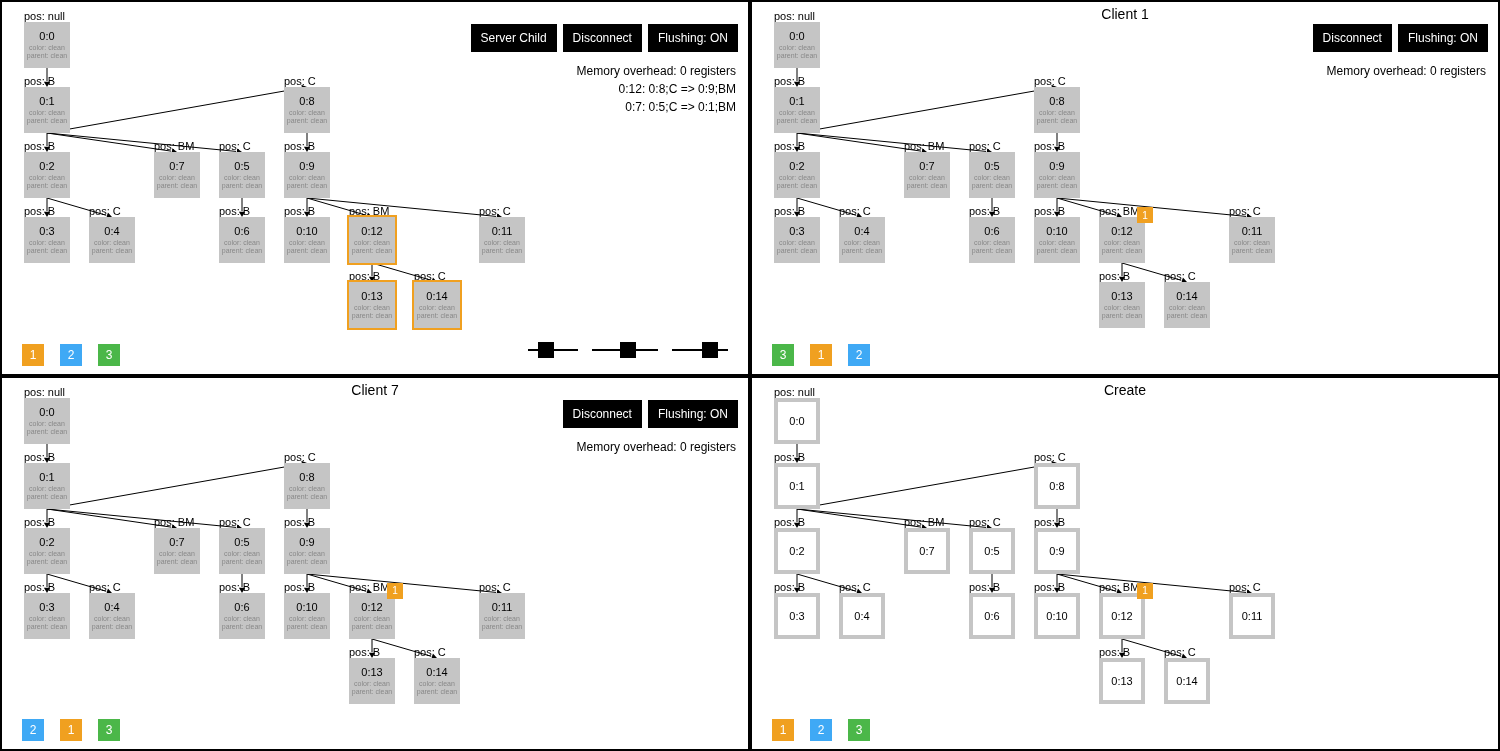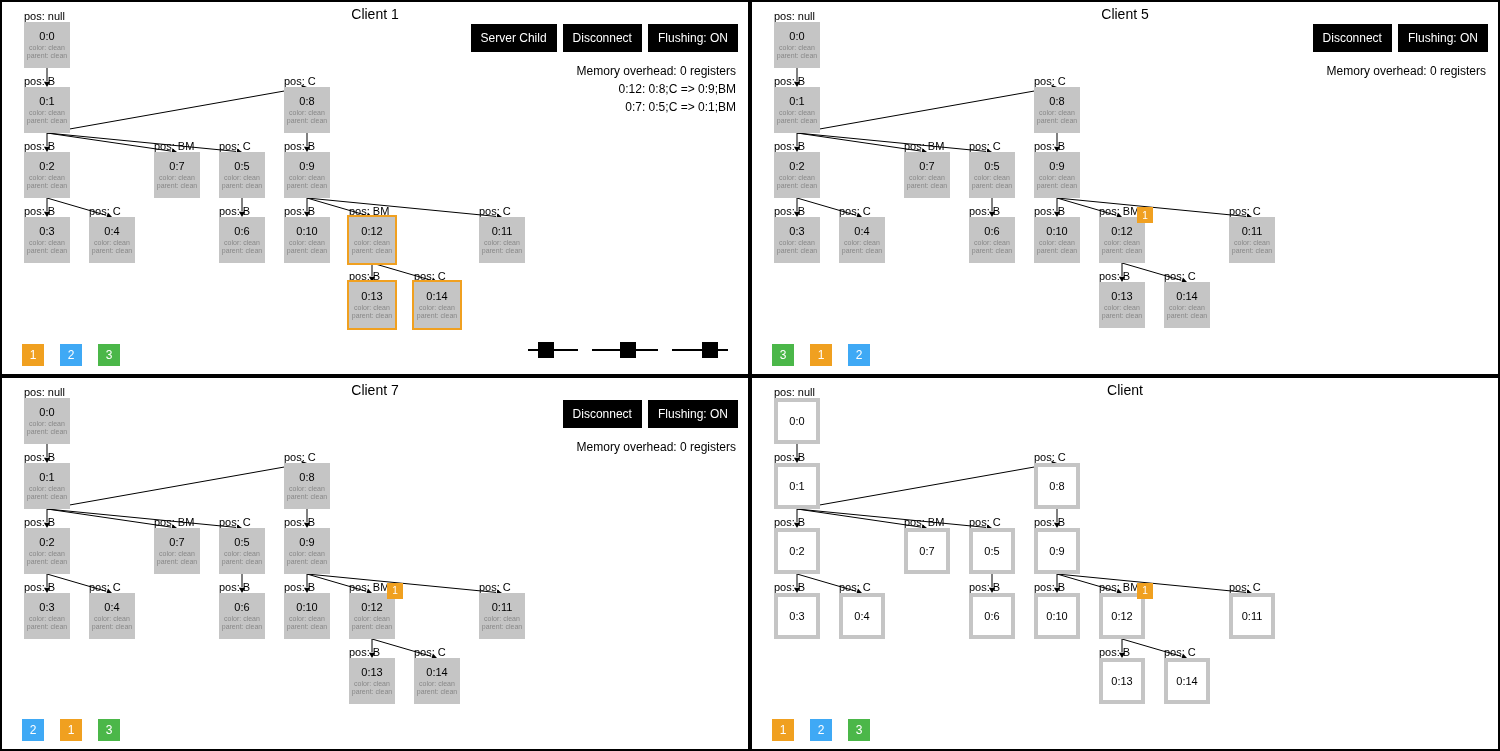--- a/index.html
+++ b/index.html
@@ -25,21 +25,20 @@
   .slider{position:absolute;bottom:12px;right:20px;width:200px;height:24px;}
   .slider .track{position:absolute;top:11px;left:0;right:0;height:2px;background:#000;}
   .slider .gap{position:absolute;top:9px;height:6px;width:14px;background:#fff;}
   .slider .knob{position:absolute;top:4px;width:16px;height:16px;background:#000;}
 </style>
 </head>
 <body>
 
 <div class="grid" id="root">
     <div class="panel">
-      <div class="title">Client 1</div>
       <div class="buttons">
         <div class="btn">Server Child</div>
         <div class="btn">Disconnect</div>
         <div class="btn">Flushing: ON</div>
       </div>
       <div class="info">
         <div>Memory overhead: 0 registers</div>
         <div>0:12: 0:8;C =&gt; 0:9;BM</div>
         <div>0:7: 0:5;C =&gt; 0:1;BM</div>
       </div>
@@ -158,21 +157,21 @@
       <div class="slider">
         <div class="track"></div>
         <div class="gap" style="left:50px"></div>
         <div class="gap" style="left:130px"></div>
         <div class="knob" style="left:10px"></div>
         <div class="knob" style="left:92px"></div>
         <div class="knob" style="left:174px"></div>
       </div>
     </div>
     <div class="panel">
-      <div class="title">Client 5</div>
+      <div class="title">Client 1</div>
       <div class="buttons">
         <div class="btn">Disconnect</div>
         <div class="btn">Flushing: ON</div>
       </div>
       <div class="info">
         <div>Memory overhead: 0 registers</div>
       </div>
       <div class="canvas">
         <svg>
           <line x1="45" y1="66" x2="45" y2="79" stroke="#000" stroke-width="1"></line>
@@ -404,21 +403,21 @@
           <div class="sub">color: clean<br>parent: clean</div>
         </div>
       </div>
       <div class="chips">
         <div class="chip blue">2</div>
         <div class="chip orange">1</div>
         <div class="chip green">3</div>
       </div>
     </div>
     <div class="panel">
-      <div class="title">Client</div>
+      <div class="title">Create</div>
       <div class="canvas">
         <svg>
           <line x1="45" y1="66" x2="45" y2="79" stroke="#000" stroke-width="1"></line>
           <polygon points="45,85 41.90699176907121,79.85866747978632 48.09300823092879,79.85866747978632" fill="#000"></polygon>
           <line x1="45" y1="131" x2="45" y2="144" stroke="#000" stroke-width="1"></line>
           <polygon points="45,150 41.90699176907121,144.8586674797863 48.09300823092879,144.8586674797863" fill="#000"></polygon>
           <line x1="45" y1="131" x2="169.06307412772142" y2="149.1322954494362" stroke="#000" stroke-width="1"></line>
           <polygon points="175,150 169.46541210430797,152.31696716093677 170.36001787661073,146.19598029781287" fill="#000"></polygon>
           <line x1="45" y1="131" x2="234.02828005794592" y2="149.4181401082101" stroke="#000" stroke-width="1"></line>
           <polygon points="240,150 234.58295077095923,152.57984062495123 235.18284991581038,146.4229809804263" fill="#000"></polygon>

